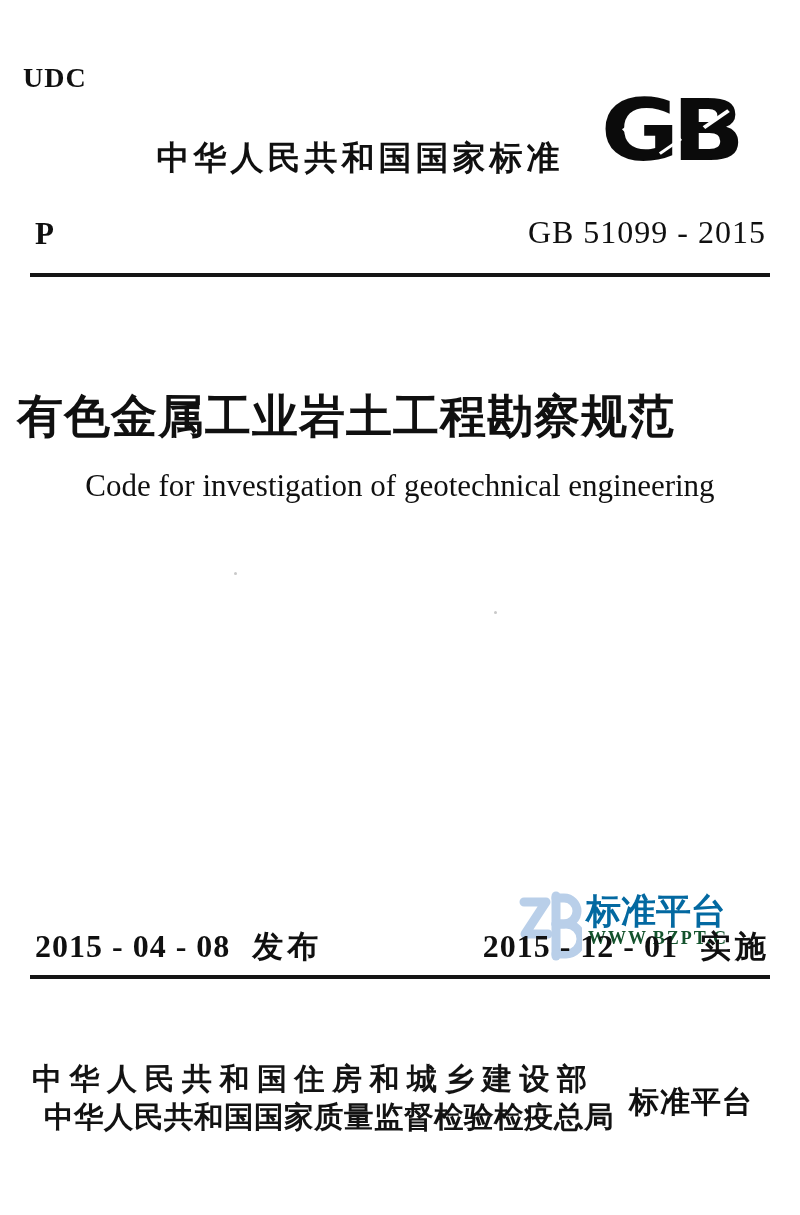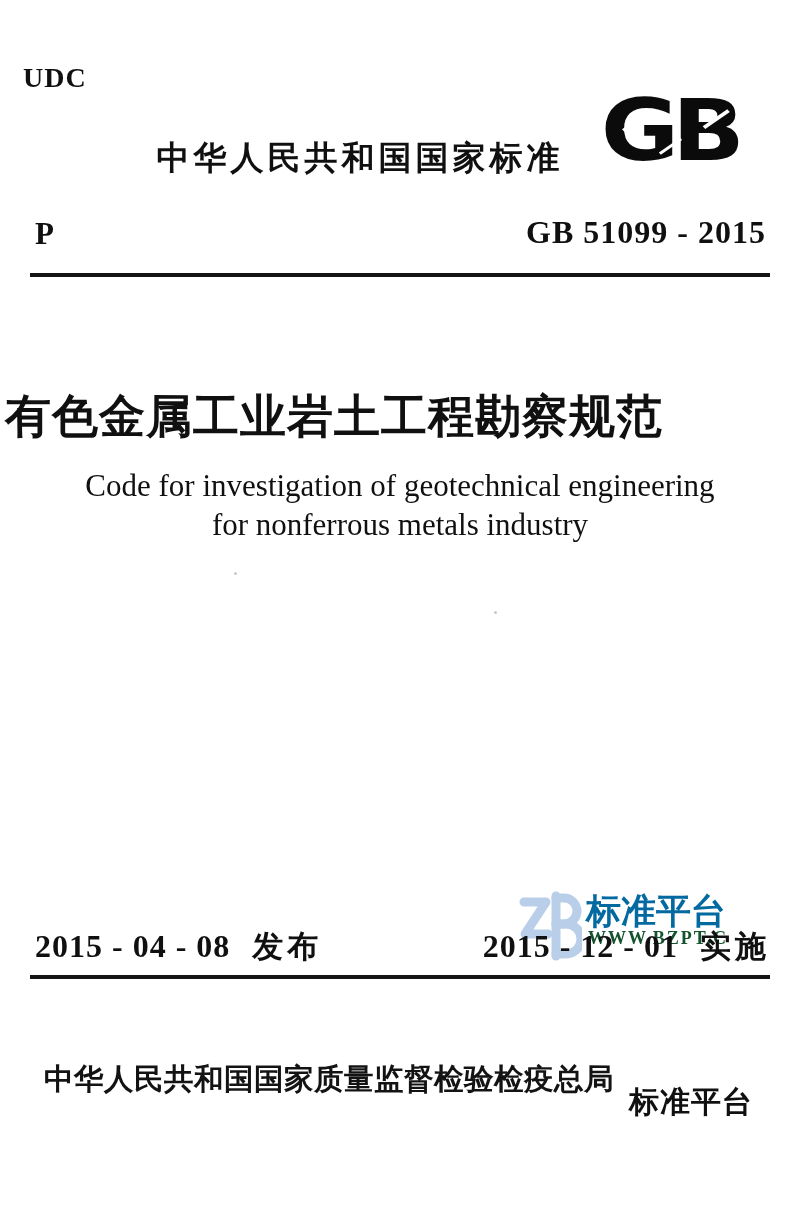--- a/index.html
+++ b/index.html
@@ -38,31 +38,31 @@
   }
   .slash1{width:34px;height:4px;left:18px;top:28px;transform:rotate(-38deg);}
   .slash2{width:30px;height:4px;left:96px;top:26px;transform:rotate(-38deg);}
   .slash3{width:26px;height:3px;left:54px;top:56px;transform:rotate(-38deg);}
   .p-mark{
     position:absolute;left:35px;top:216px;
     font-weight:bold;font-size:31px;
   }
   .std-number{
     position:absolute;right:34px;top:214px;
-    font-weight:bold;font-size:32px;letter-spacing:1px;
+    font-weight:normal;font-size:32px;letter-spacing:1px;
     white-space:nowrap;
   }
   .rule{
     position:absolute;left:30px;width:740px;height:4px;background:#151515;
   }
   .rule-top{top:273px;}
   .rule-bottom{top:975px;}
   
   .title-zh{
-    position:absolute;left:0;top:386px;width:668px;
+    position:absolute;left:12px;top:386px;width:668px;
     text-align:center;
     font-family:"Liberation Serif",serif;
     font-weight:bold;font-size:46px;letter-spacing:1px;
     white-space:nowrap;
   }
   .title-en{
     position:absolute;left:0;top:466px;width:800px;
     text-align:center;
     font-family:"Liberation Serif",serif;
     font-size:31px;line-height:39px;font-weight:400;
@@ -134,21 +134,20 @@
 
   <div class="p-mark">P</div>
 
   <div class="std-number">GB 51099 - 2015</div>
 
   <div class="rule rule-top"></div>
 
   <div class="title-zh">有色金属工业岩土工程勘察规范</div>
   <div class="title-en">
     <div>Code for investigation of geotechnical engineering</div>
-    <div>for nonferrous metals industry</div>
   </div>
 
   <div class="speck" style="left:234px;top:572px;"></div>
   <div class="speck" style="left:494px;top:611px;"></div>
 
   <div class="watermark">
     <svg class="wm-logo" width="64" height="72" viewBox="0 0 64 72">
       <g fill="none" stroke="#b9cfe9" stroke-width="9" stroke-linecap="round" stroke-linejoin="round">
         <path d="M6 12 H28 L7 44 H30"></path>
         <path d="M38 6 V66"></path>
@@ -165,17 +164,18 @@
       <span class="num">2015 - 04 - 08</span><span class="lbl">发布</span>
     </div>
     <div class="date-group date-impl">
       <span class="num">2015 - 12 - 01</span><span class="lbl">实施</span>
     </div>
   </div>
 
   <div class="rule rule-bottom"></div>
 
   <div class="publishers">
+    <div class="pub-line1">中华人民共和国住房和城乡建设部</div>
     <div class="pub-line2">中华人民共和国国家质量监督检验检疫总局</div>
   </div>
   <div class="joint-label">标准平台</div>
 
 </div>
 
 </body></html>

